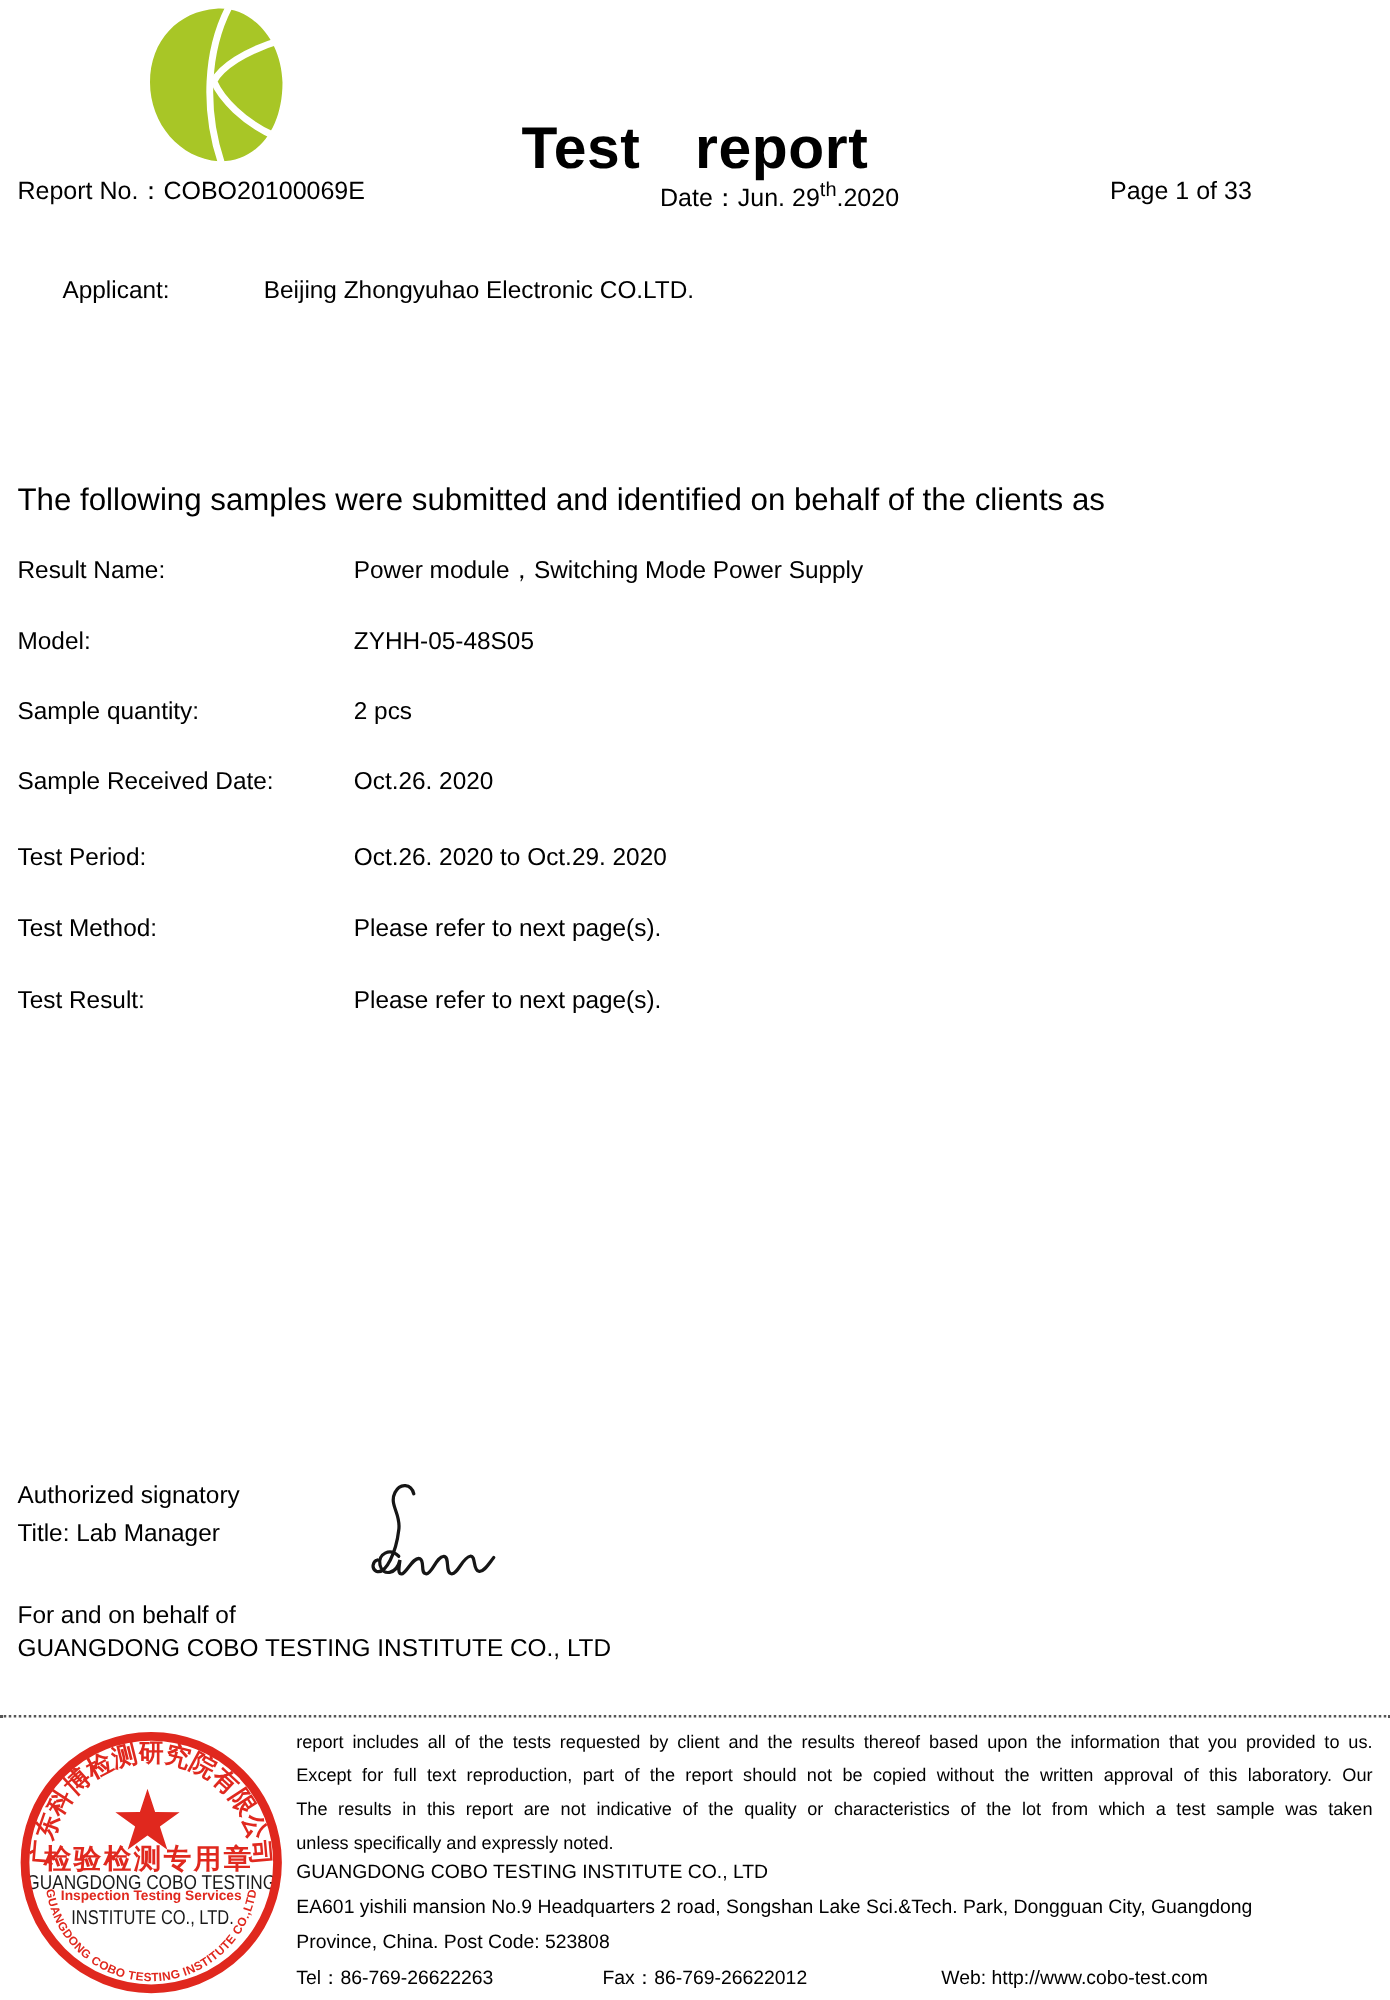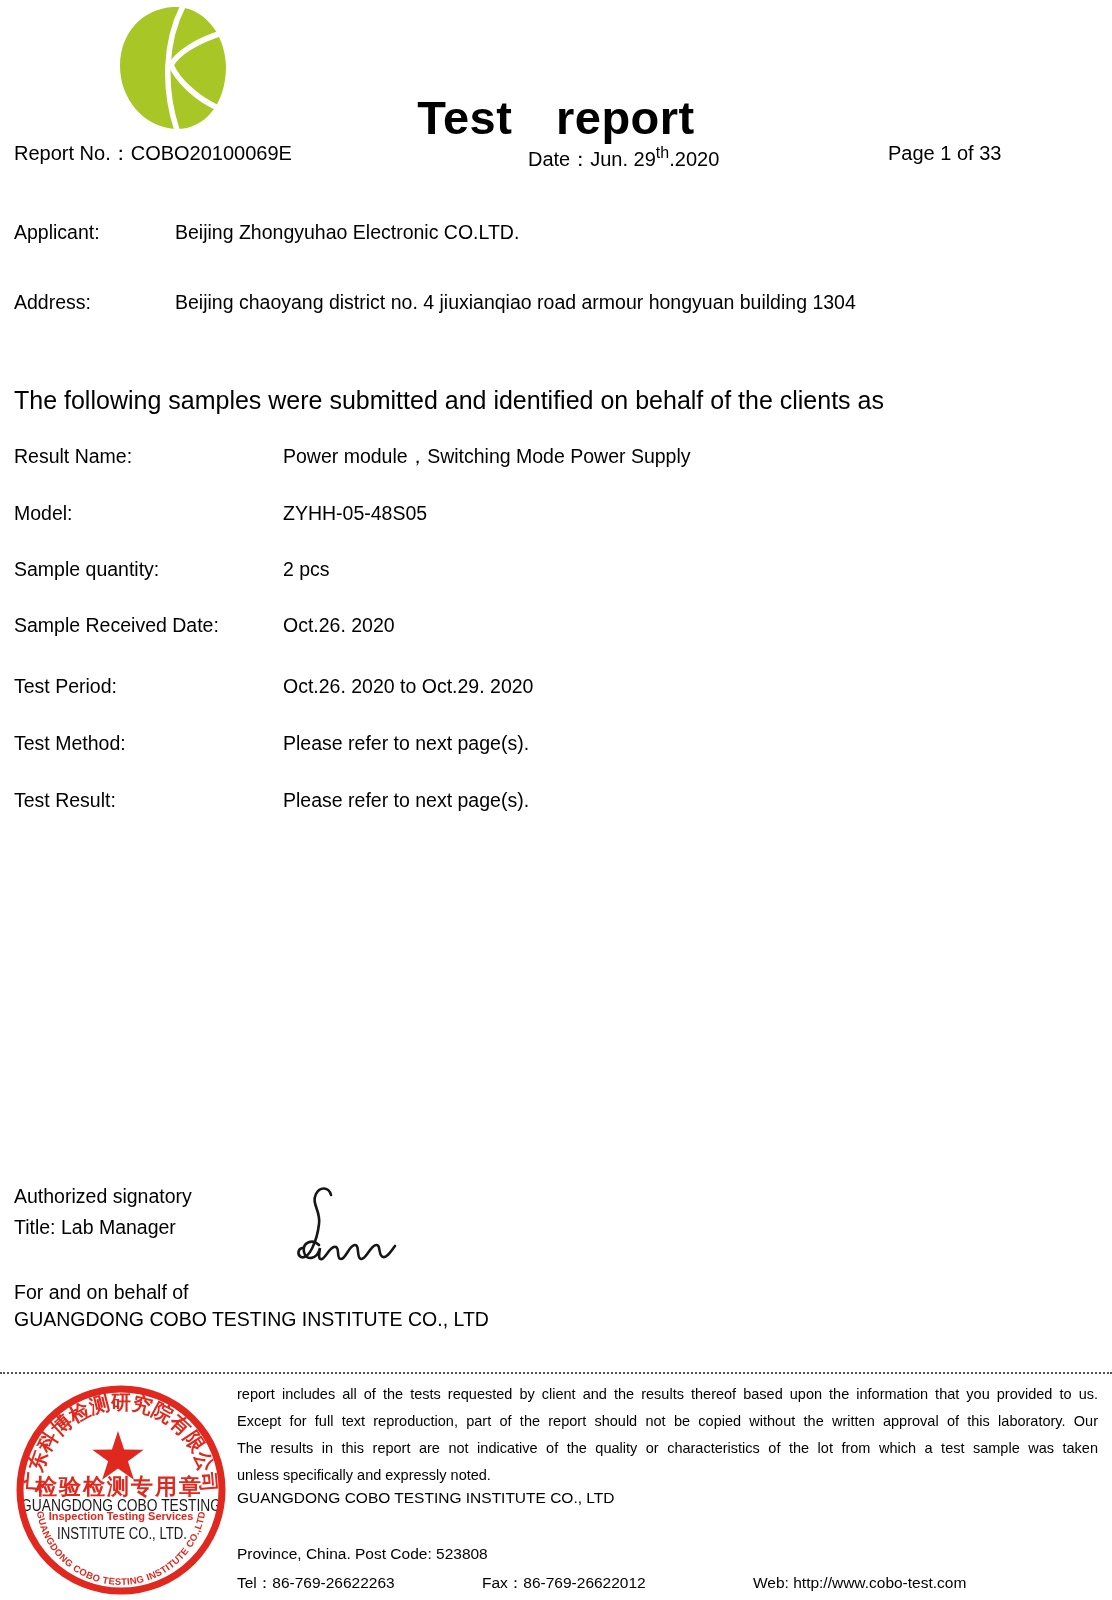--- a/index.html
+++ b/index.html
@@ -54,27 +54,23 @@
   </svg>
 
   <div class="title">Test report</div>
 
   <div class="meta">
     <span class="m1"><span>Report No.：</span><span>COBO20100069E</span></span>
     <span class="m2"><span>Date：</span><span>Jun. 29</span><sup>th</sup><span>.2020</span></span>
     <span class="m3">Page 1 of 33</span>
   </div>
 
-  <div class="row" style="top:220px;">
+  <div class="row" style="top:220px;margin-left:36px;">
     <span>Applicant:</span>
     <span class="value v-app">Beijing Zhongyuhao Electronic CO.LTD.</span>
-  </div>
-  <div class="row" style="top:290px;">
-    <span>Address:</span>
-    <span class="value v-app">Beijing chaoyang district no. 4 jiuxianqiao road armour hongyuan building 1304</span>
   </div>
 
   <div class="intro">The following samples were submitted and identified on behalf of the clients as</div>
 
   <div class="row" style="top:444px;">
     <span>Result Name:</span>
     <span class="value v-fld">Power module，Switching Mode Power Supply</span>
   </div>
   <div class="row" style="top:501px;">
     <span>Model:</span>
@@ -141,20 +137,21 @@
   </svg>
 
   <div class="disc" style="top:1381px;">
     <div class="line">report includes all of the tests requested by client and the results thereof based upon the information that you provided to us.</div>
     <div class="line">Except for full text reproduction, part of the report should not be copied without the written approval of this laboratory. Our</div>
     <div class="line">The results in this report are not indicative of the quality or characteristics of the lot from which a test sample was taken</div>
     <div class="line last">unless specifically and expressly noted.</div>
   </div>
 
   <div class="finfo" style="top:1486px;">GUANGDONG COBO TESTING INSTITUTE CO., LTD</div>
+  <div class="finfo" style="top:1514px;">EA601 yishili mansion No.9 Headquarters 2 road, Songshan Lake Sci.&amp;Tech. Park, Dongguan City, Guangdong</div>
   <div class="finfo" style="top:1542px;">Province, China. Post Code: 523808</div>
   <div class="finfo telrow" style="top:1571px;width:861px;height:24px;">
     <span class="t1">Tel：86-769-26622263</span>
     <span class="t2">Fax：86-769-26622012</span>
     <span class="t3">Web: http://www.cobo-test.com</span>
   </div>
 
 </div>
 
 </body></html>

